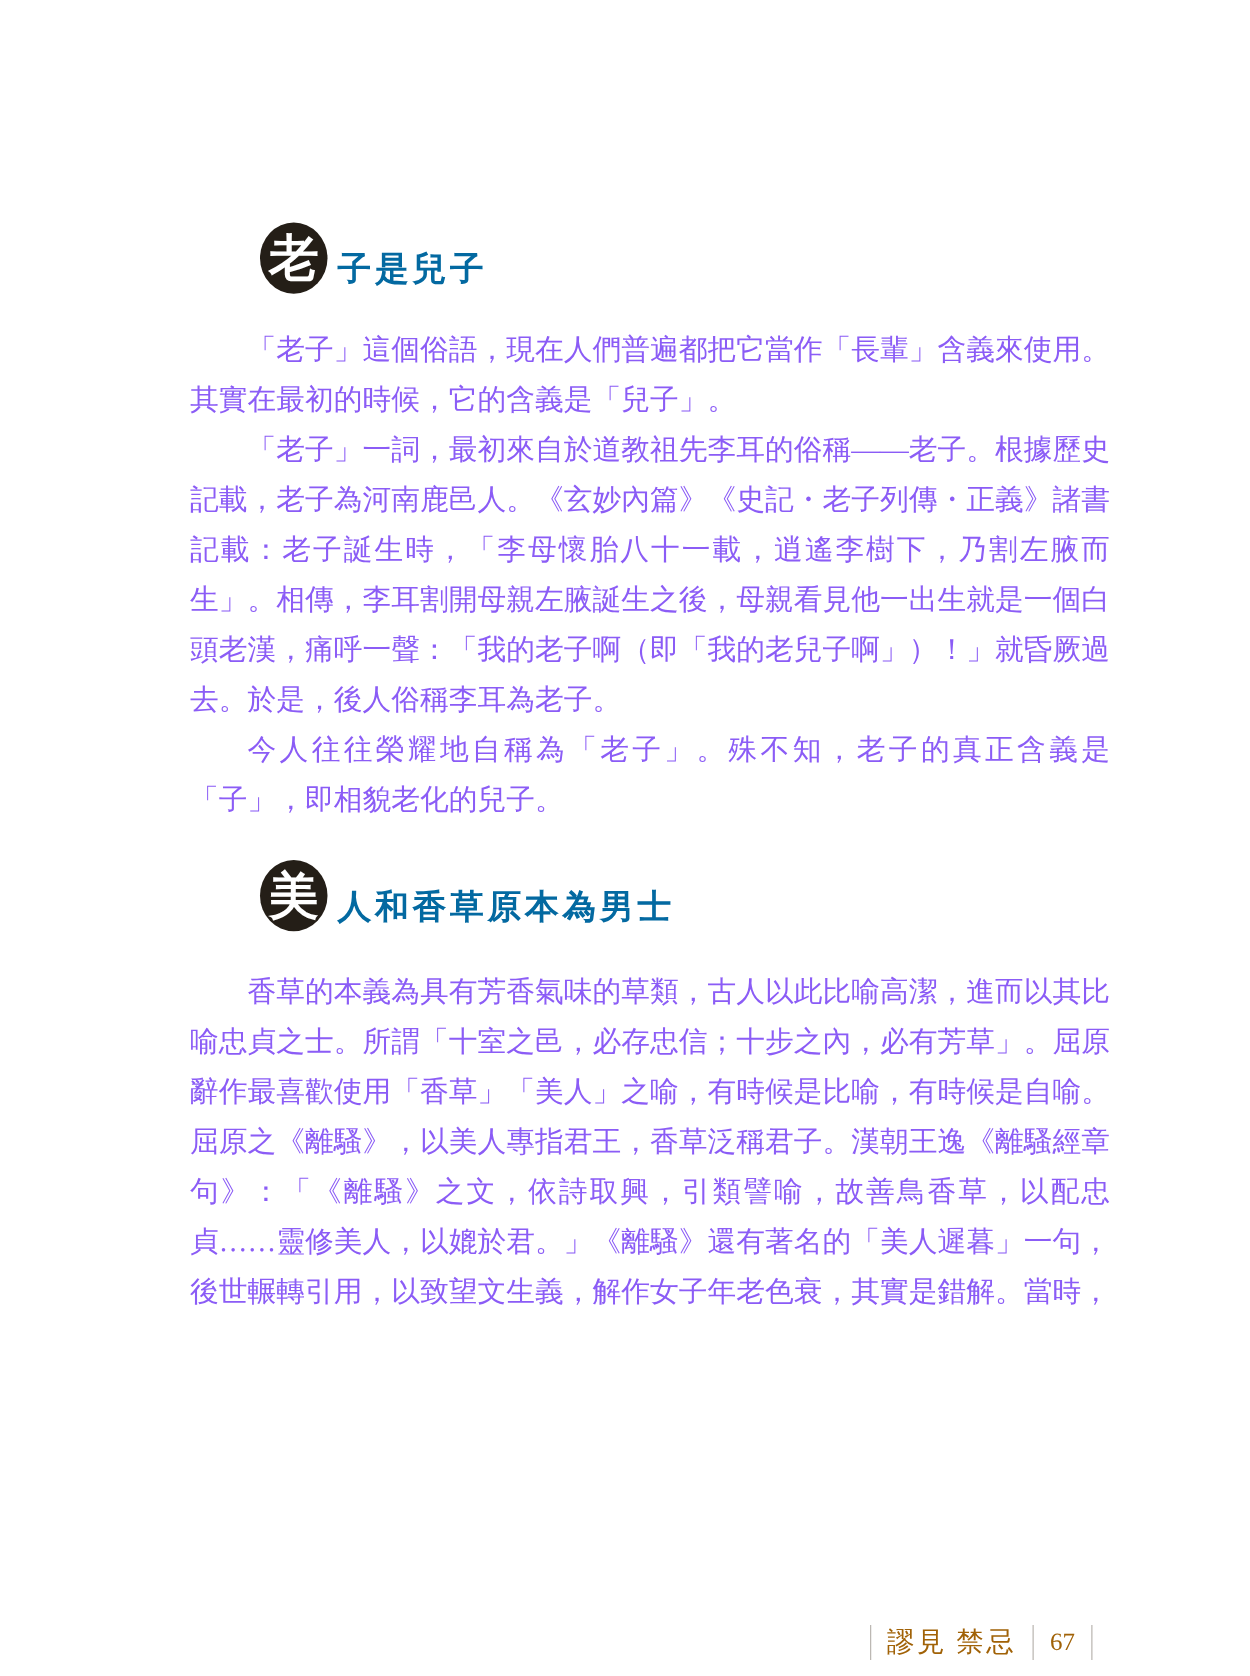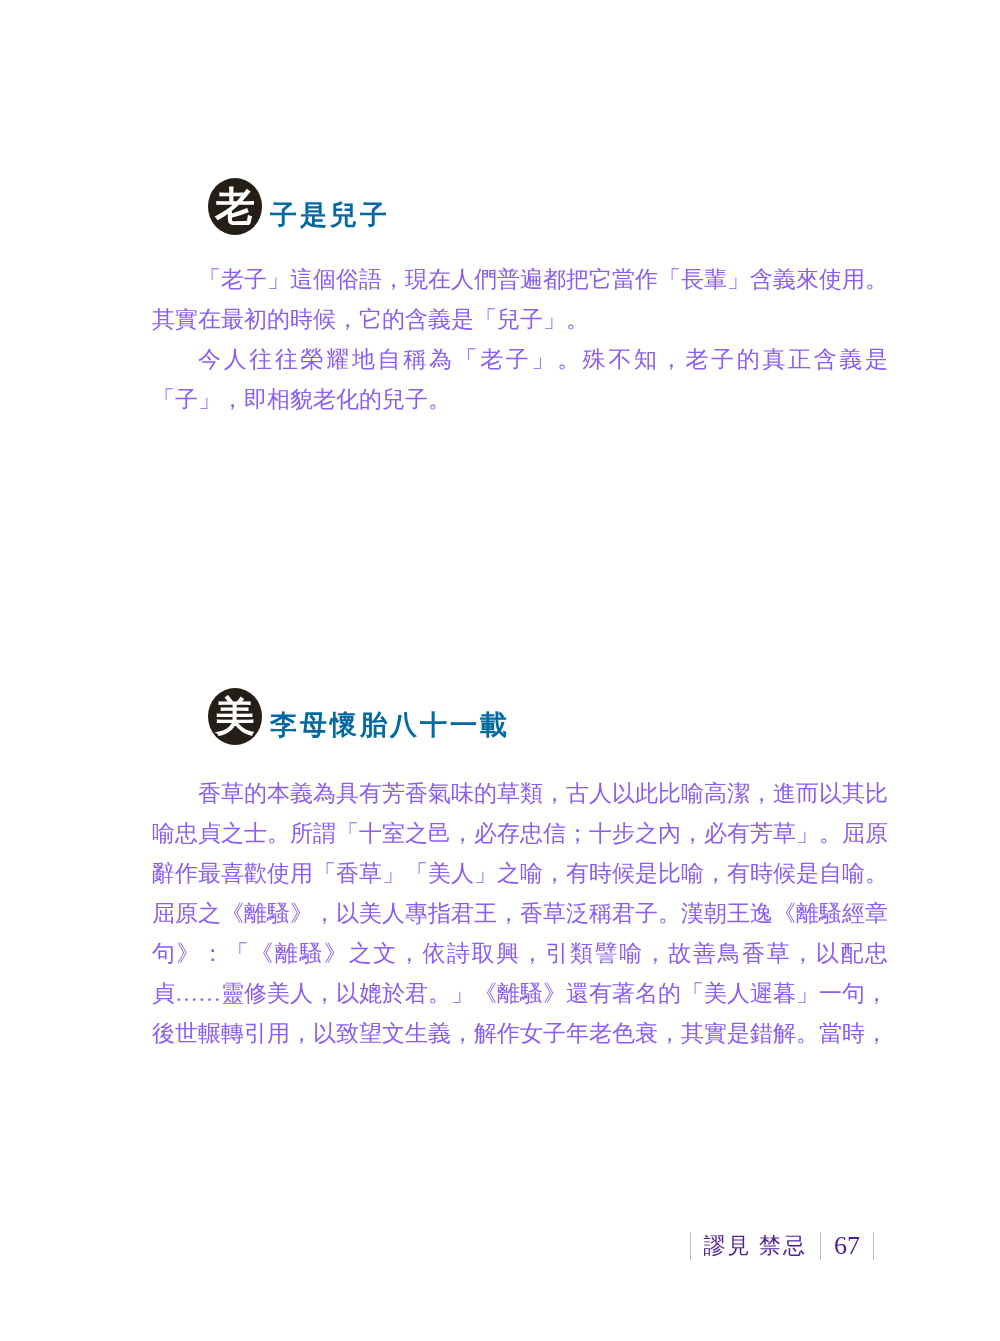--- a/index.html
+++ b/index.html
@@ -57,34 +57,34 @@
     color: #8b5cf6;
   }
   #body1 { top: 260px; }
   #body2 { top: 774px; }
   .body-block p {
     margin: 0;
     text-indent: 2em;
   }
   .page-footer {
     position: absolute;
-    top: 1231px;
+    top: 1299px;
     right: 126px;
     display: flex;
     align-items: center;
     gap: 13px;
-    color: #4c1d95;
+    color: #a16207;
   }
   .footer-title {
     font-size: 22px;
     letter-spacing: 2px;
     white-space: nowrap;
   }
   .footer-num {
-    font-size: 26px;
+    font-size: 20px;
   }
   .vbar {
     width: 1px;
     height: 28px;
     background: #bcb8b3;
   }
 </style>
 </head>
 <body>
 
@@ -92,28 +92,29 @@
 
   <div class="entry-header" id="entry1-header">
     <span class="badge">
       <span>老</span>
     </span>
     <h2 class="entry-title">子是兒子</h2>
   </div>
 
   <div class="body-block" id="body1">
     <p>「老子」這個俗語，現在人們普遍都把它當作「長輩」含義來使用。其實在最初的時候，它的含義是「兒子」。</p>
+    <p>「老子」一詞，最初來自於道教祖先李耳的俗稱——老子。根據歷史記載，老子為河南鹿邑人。《玄妙內篇》《史記・老子列傳・正義》諸書記載：老子誕生時，「李母懷胎八十一載，逍遙李樹下，乃割左腋而生」。相傳，李耳割開母親左腋誕生之後，母親看見他一出生就是一個白頭老漢，痛呼一聲：「我的老子啊（即「我的老兒子啊」）！」就昏厥過去。於是，後人俗稱李耳為老子。</p>
     <p>今人往往榮耀地自稱為「老子」。殊不知，老子的真正含義是「子」，即相貌老化的兒子。</p>
   </div>
 
   <div class="entry-header" id="entry2-header">
     <span class="badge">
       <span>美</span>
     </span>
-    <h2 class="entry-title">李母懷胎八十一載</h2>
+    <h2 class="entry-title">人和香草原本為男士</h2>
   </div>
 
   <div class="body-block" id="body2">
     <p>香草的本義為具有芳香氣味的草類，古人以此比喻高潔，進而以其比喻忠貞之士。所謂「十室之邑，必存忠信；十步之內，必有芳草」。屈原辭作最喜歡使用「香草」「美人」之喻，有時候是比喻，有時候是自喻。屈原之《離騷》，以美人專指君王，香草泛稱君子。漢朝王逸《離騷經章句》：「《離騷》之文，依詩取興，引類譬喻，故善鳥香草，以配忠貞……靈修美人，以媲於君。」《離騷》還有著名的「美人遲暮」一句，後世輾轉引用，以致望文生義，解作女子年老色衰，其實是錯解。當時，</p>
   </div>
 
   <div class="page-footer">
     <span class="vbar"></span>
     <span class="footer-title">謬見 禁忌</span>
     <span class="vbar"></span>

